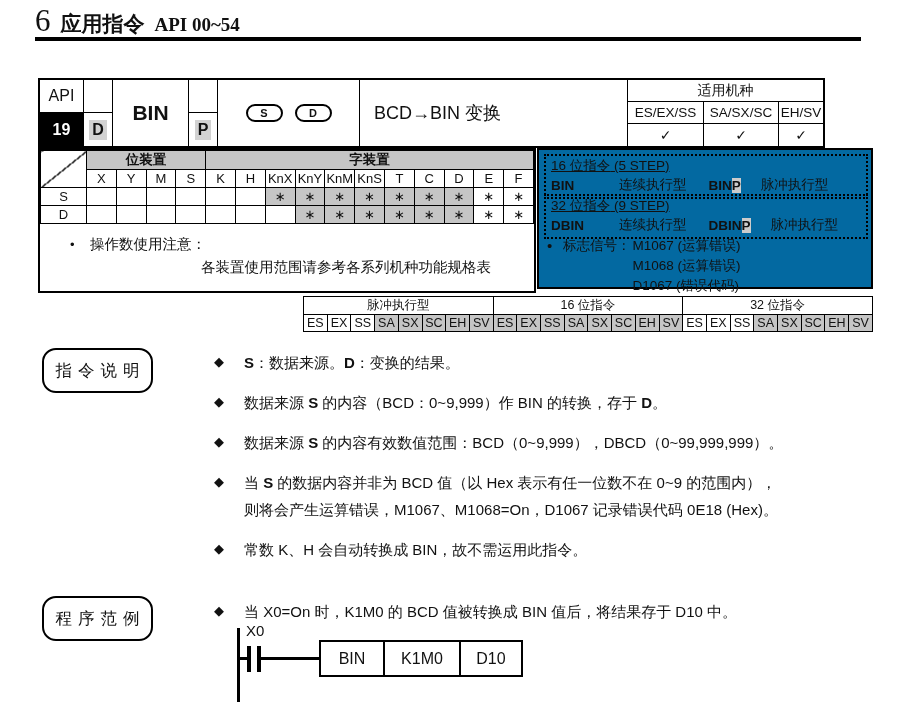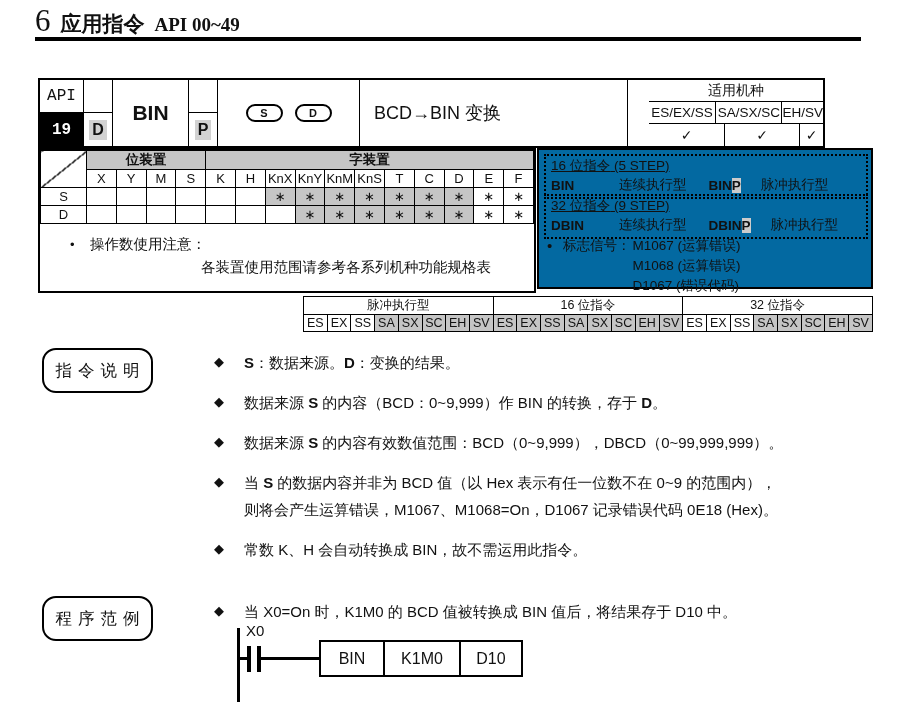--- a/index.html
+++ b/index.html
@@ -12,32 +12,32 @@
   .chapter-header { position:absolute; left:35px; top:3px; display:flex; align-items:baseline; gap:10px; }
   .chapter-num { font-family:"Liberation Serif", serif; font-size:31px; }
   .chapter-title { font-size:21px; font-weight:bold; }
   .chapter-range { font-family:"Liberation Serif", serif; font-size:19px; font-weight:bold; }
   .header-rule { position:absolute; left:35px; top:37px; width:826px; height:4px; background:#000; }
 
   
   .main-table { position:absolute; left:38px; top:78px; height:70px; display:flex; border:2px solid #000; background:#fff; }
   .col { height:66px; }
   .col + .col { border-left:1px solid #000; }
-  .col-api { width:43px;font-family:Liberation Mono, monospace; }
+  .col-api { width:43px; }
   .cell-api { height:33px; border-bottom:1px solid #000; display:flex; align-items:center; justify-content:center; font-size:16px; }
   .cell-num { height:33px; background:#000; color:#fff; font-weight:bold; font-size:16px; display:flex; align-items:center; justify-content:center; }
   .col-flag { width:29px; }
   .half-top { height:33px; border-bottom:1px solid #000; }
   .half-bottom { height:33px; display:flex; align-items:center; justify-content:center; }
   .flag-chip { background:var(--flag-bg,#d2d2d2); font-weight:bold; font-size:16px; padding:0 3px; line-height:20px; }
   .col-mnemonic { width:76px; display:flex; align-items:center; justify-content:center; font-weight:bold; font-size:21px; }
   .col-operands { width:142px; display:flex; align-items:center; justify-content:center; gap:12px; }
   .oval { width:37px; height:18px; border:2px solid #000; border-radius:10px; display:flex; align-items:center; justify-content:center; font-size:11px; font-weight:bold; }
   .col-title { width:268px; display:flex; align-items:center; padding-left:14px; font-size:18px; }
-  .col-models { width:196px; font-size:13.5px;padding-left:21px; }
+  .col-models { width:196px; font-size:13.5px; }
   .m-title { height:22px; border-bottom:1px solid #000; display:flex; align-items:center; justify-content:center; font-size:14px; }
   .m-row { height:22px; display:flex; }
   .m-row.names { border-bottom:1px solid #000; }
   .m-cell { display:flex; align-items:center; justify-content:center; }
   .m-cell:nth-child(1){ width:75px; } .m-cell:nth-child(2){ width:75px; } .m-cell:nth-child(3){ flex:1; }
   .m-cell + .m-cell { border-left:1px solid #000; }
   .m-check { font-size:14px; }
 
   
   .device-wrap { position:absolute; left:38px; top:148px; width:498px; border:2px solid #000; background:#fff; }
@@ -105,21 +105,21 @@
   .instr-cell + .instr-cell { border-left:2px solid #000; }
 </style>
 </head>
 <body>
 
 <div id="page">
 
   <div class="chapter-header">
     <span class="chapter-num">6</span>
     <span class="chapter-title">应用指令</span>
-    <span class="chapter-range">API 00~49</span>
+    <span class="chapter-range">API 00~54</span>
   </div>
   <div class="header-rule"></div>
 
   <div class="main-table">
     <div class="col col-api">
       <div class="cell-api">API</div>
       <div class="cell-num">19</div>
     </div>
     <div class="col col-flag">
       <div class="half-top"></div>

